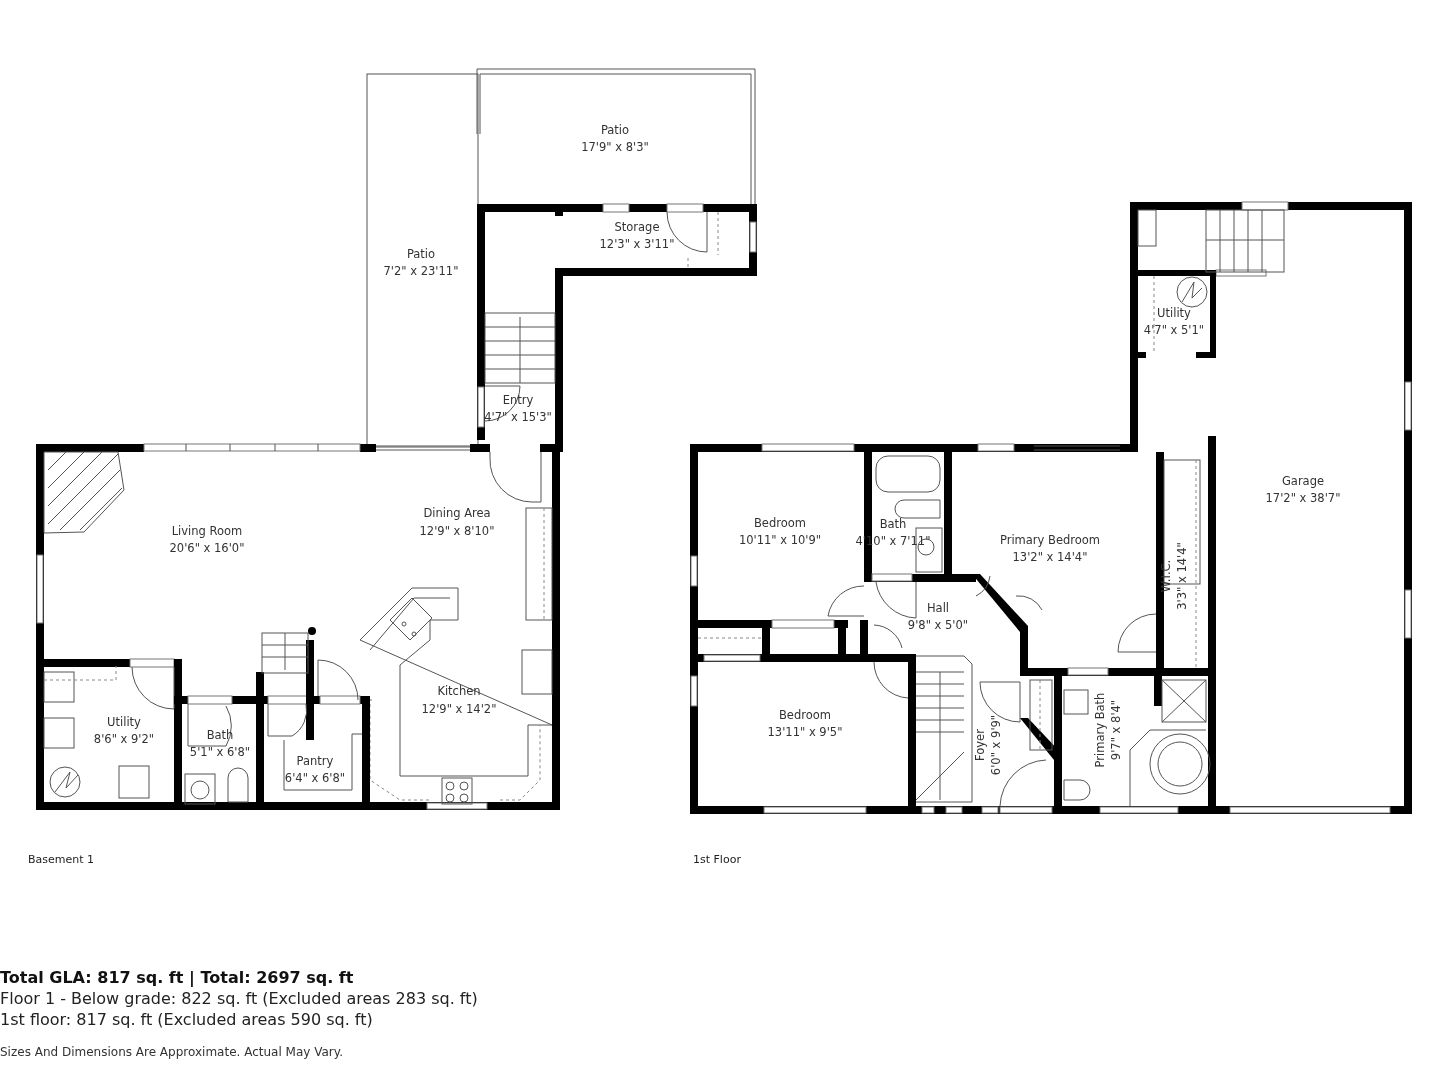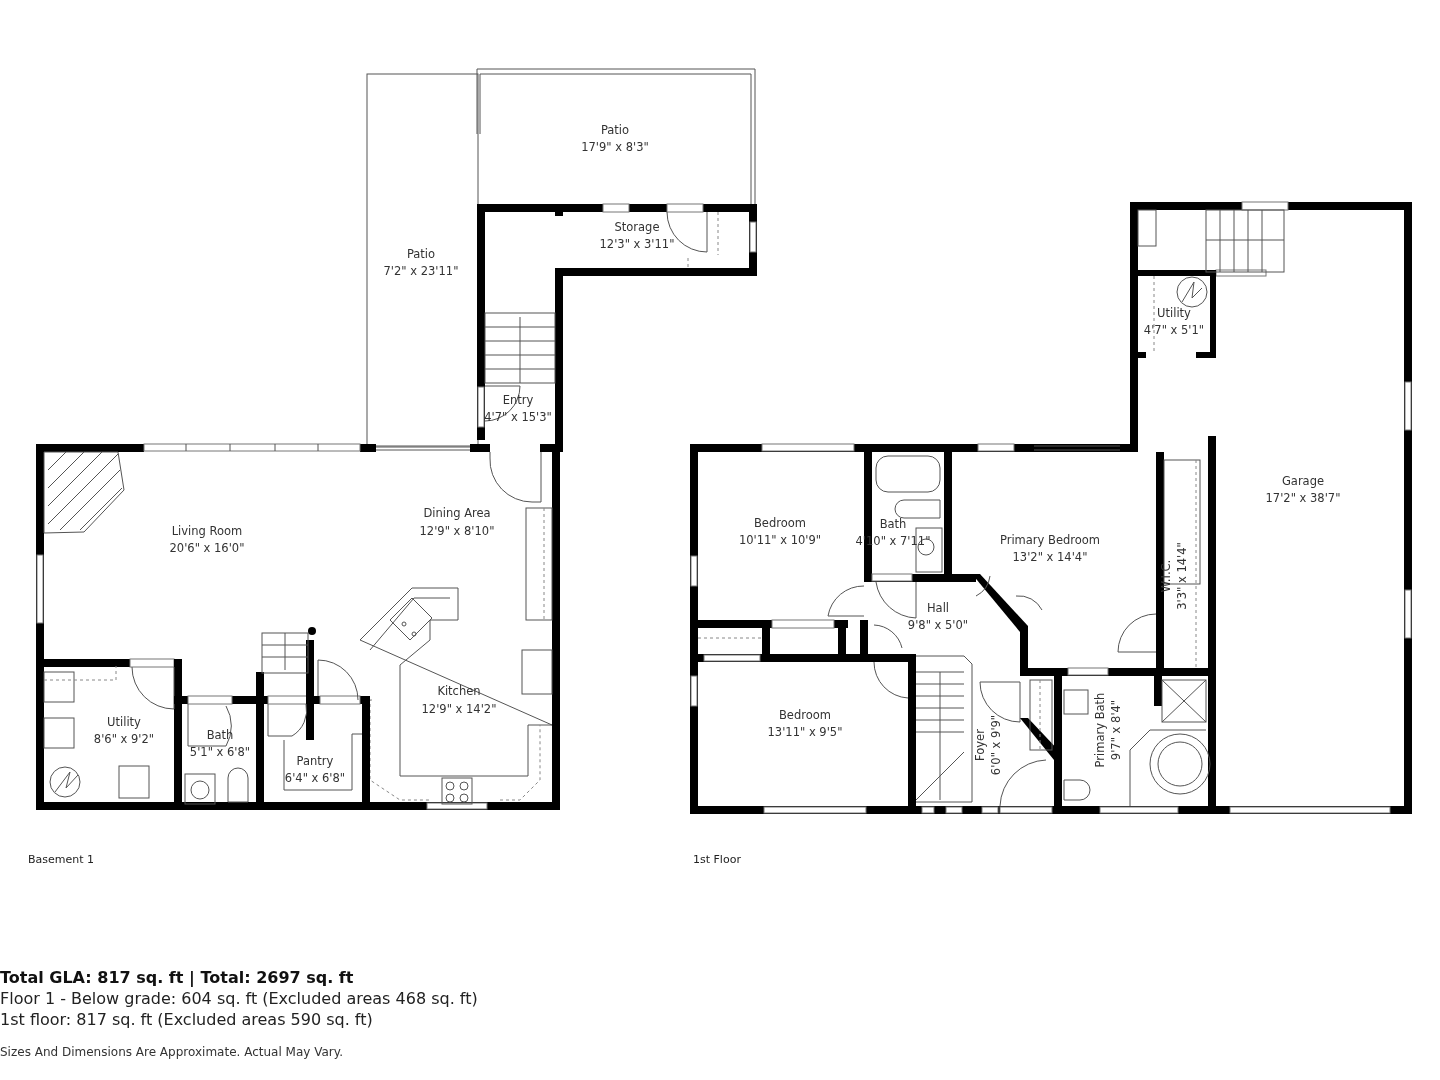--- a/index.html
+++ b/index.html
@@ -290,15 +290,15 @@
     <text class="rl" x="1174" y="334">4'7" x 5'1"</text>
     <text class="rl" x="1303" y="485">Garage</text>
     <text class="rl" x="1303" y="502">17'2" x 38'7"</text>
 
     <text class="fl" x="28" y="863">Basement 1</text>
     <text class="fl" x="693" y="863">1st Floor</text>
   </g>
 </svg>
 
 <div class="summary s1">Total GLA: 817 sq. ft | Total: 2697 sq. ft</div>
-<div class="summary s2">Floor 1 - Below grade: 604 sq. ft (Excluded areas 468 sq. ft)</div>
+<div class="summary s2">Floor 1 - Below grade: 822 sq. ft (Excluded areas 283 sq. ft)</div>
 <div class="summary s3">1st floor: 817 sq. ft (Excluded areas 590 sq. ft)</div>
 <div class="summary s4">Sizes And Dimensions Are Approximate. Actual May Vary.</div>
 
 </body></html>

